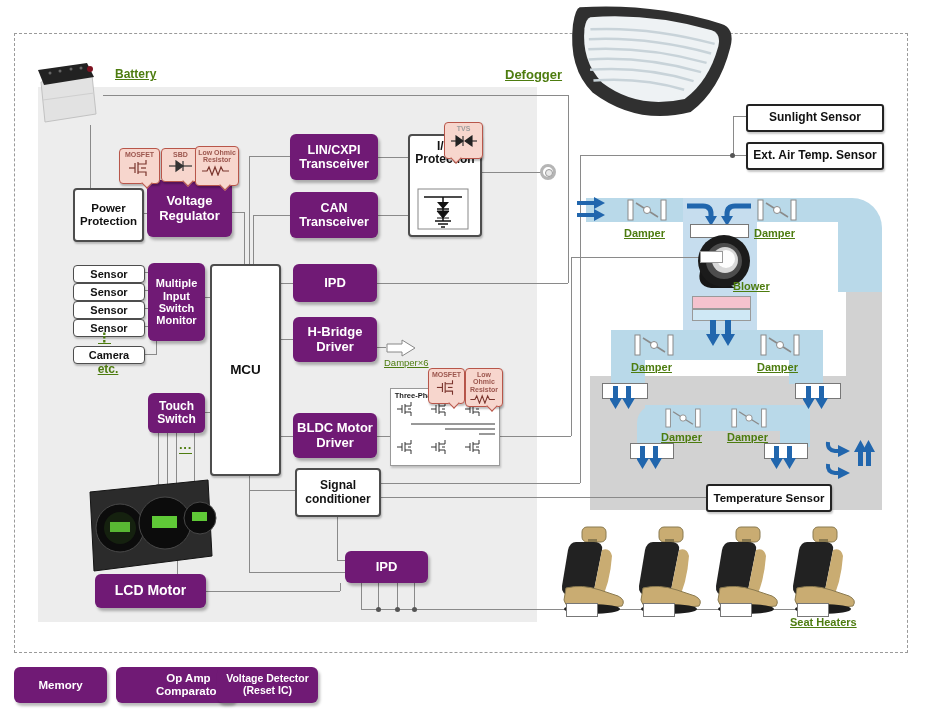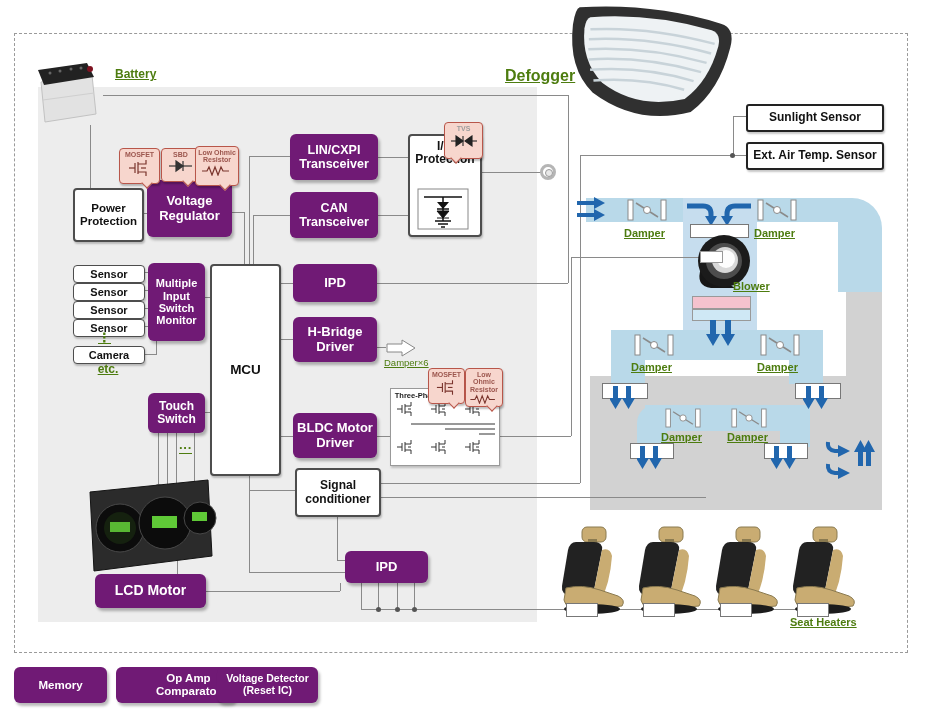--- a/index.html
+++ b/index.html
@@ -243,21 +243,21 @@
       <g stroke="#c8d3d9" stroke-width="2.5" fill="none">
         <path d="M42,36 Q100,24 167,31"></path>
           <path d="M42,46 Q100,34 165,41"></path>
           <path d="M43,56 Q100,44 162,51"></path>
         <path d="M45,66 Q100,54 158,61"></path>
           <path d="M48,76 Q100,64 152,71"></path>
           <path d="M53,86 Q100,75 144,81"></path>
       </g>
     </g>
   </svg>
-  <div class="lbl" style="left:505px;top:67px;font-size:16px;">Defogger</div>
+  <div class="lbl" style="left:505px;top:67px;font-size:13px;">Defogger</div>
 
   <svg class="abs" style="left:88px;top:478px;z-index:3;" width="130" height="96" viewBox="0 0 130 96">
     <path d="M2,14 L120,2 L124,78 L6,93 Z" fill="#2b2b2b" stroke="#141414"></path>
     <circle cx="32" cy="50" r="24" fill="#0c0c0c" stroke="#484848"></circle>
     <circle cx="32" cy="50" r="16" fill="#15210f"></circle>
     <rect x="22" y="44" width="20" height="10" fill="#5fc937" opacity="0.9"></rect>
     <circle cx="77" cy="45" r="26" fill="#0c0c0c" stroke="#484848"></circle>
     <rect x="64" y="38" width="25" height="12" fill="#5fc937"></rect>
     <circle cx="112" cy="40" r="16" fill="#0c0c0c" stroke="#484848"></circle>
     <rect x="104" y="34" width="15" height="9" fill="#5fc937"></rect>
@@ -442,18 +442,19 @@
   </div>
 
   <div class="whitebox" style="left:295px;top:468px;width:82px;height:45px;font-size:12px;">Signal conditioner</div>
   <div class="redbox" style="left:148px;top:383px;width:57px;height:40px;font-size:12px;margin-top:10px;">Touch Switch</div>
   <div class="lbl" style="left:179px;top:440px;font-size:13px;">···</div>
   <div class="redbox" style="left:95px;top:574px;width:111px;height:34px;font-size:14px;">LCD Motor</div>
   <div class="redbox" style="left:345px;top:551px;width:83px;height:32px;font-size:13px;">IPD</div>
 
   <div class="whitebox" style="left:746px;top:104px;width:134px;height:24px;font-size:12px;border-color:#222;border-radius:3px;">Sunlight Sensor</div>
   <div class="whitebox" style="left:746px;top:142px;width:134px;height:24px;font-size:12px;border-color:#222;border-radius:3px;">Ext. Air Temp. Sensor</div>
+  <div class="whitebox" style="left:706px;top:484px;width:122px;height:24px;font-size:11.5px;border-color:#222;border-radius:3px;">Temperature Sensor</div>
 
   <div class="redbox" style="left:14px;top:667px;width:93px;height:36px;font-size:11.5px;">Memory</div>
   <div class="redbox" style="left:116px;top:667px;width:93px;height:36px;font-size:11.5px;padding-left:26px;">Op Amp Comparator</div>
   <div class="redbox" style="left:217px;top:667px;width:101px;height:36px;font-size:10.5px;">Voltage Detector (Reset IC)</div>
 
 </div>
 
 </body></html>

